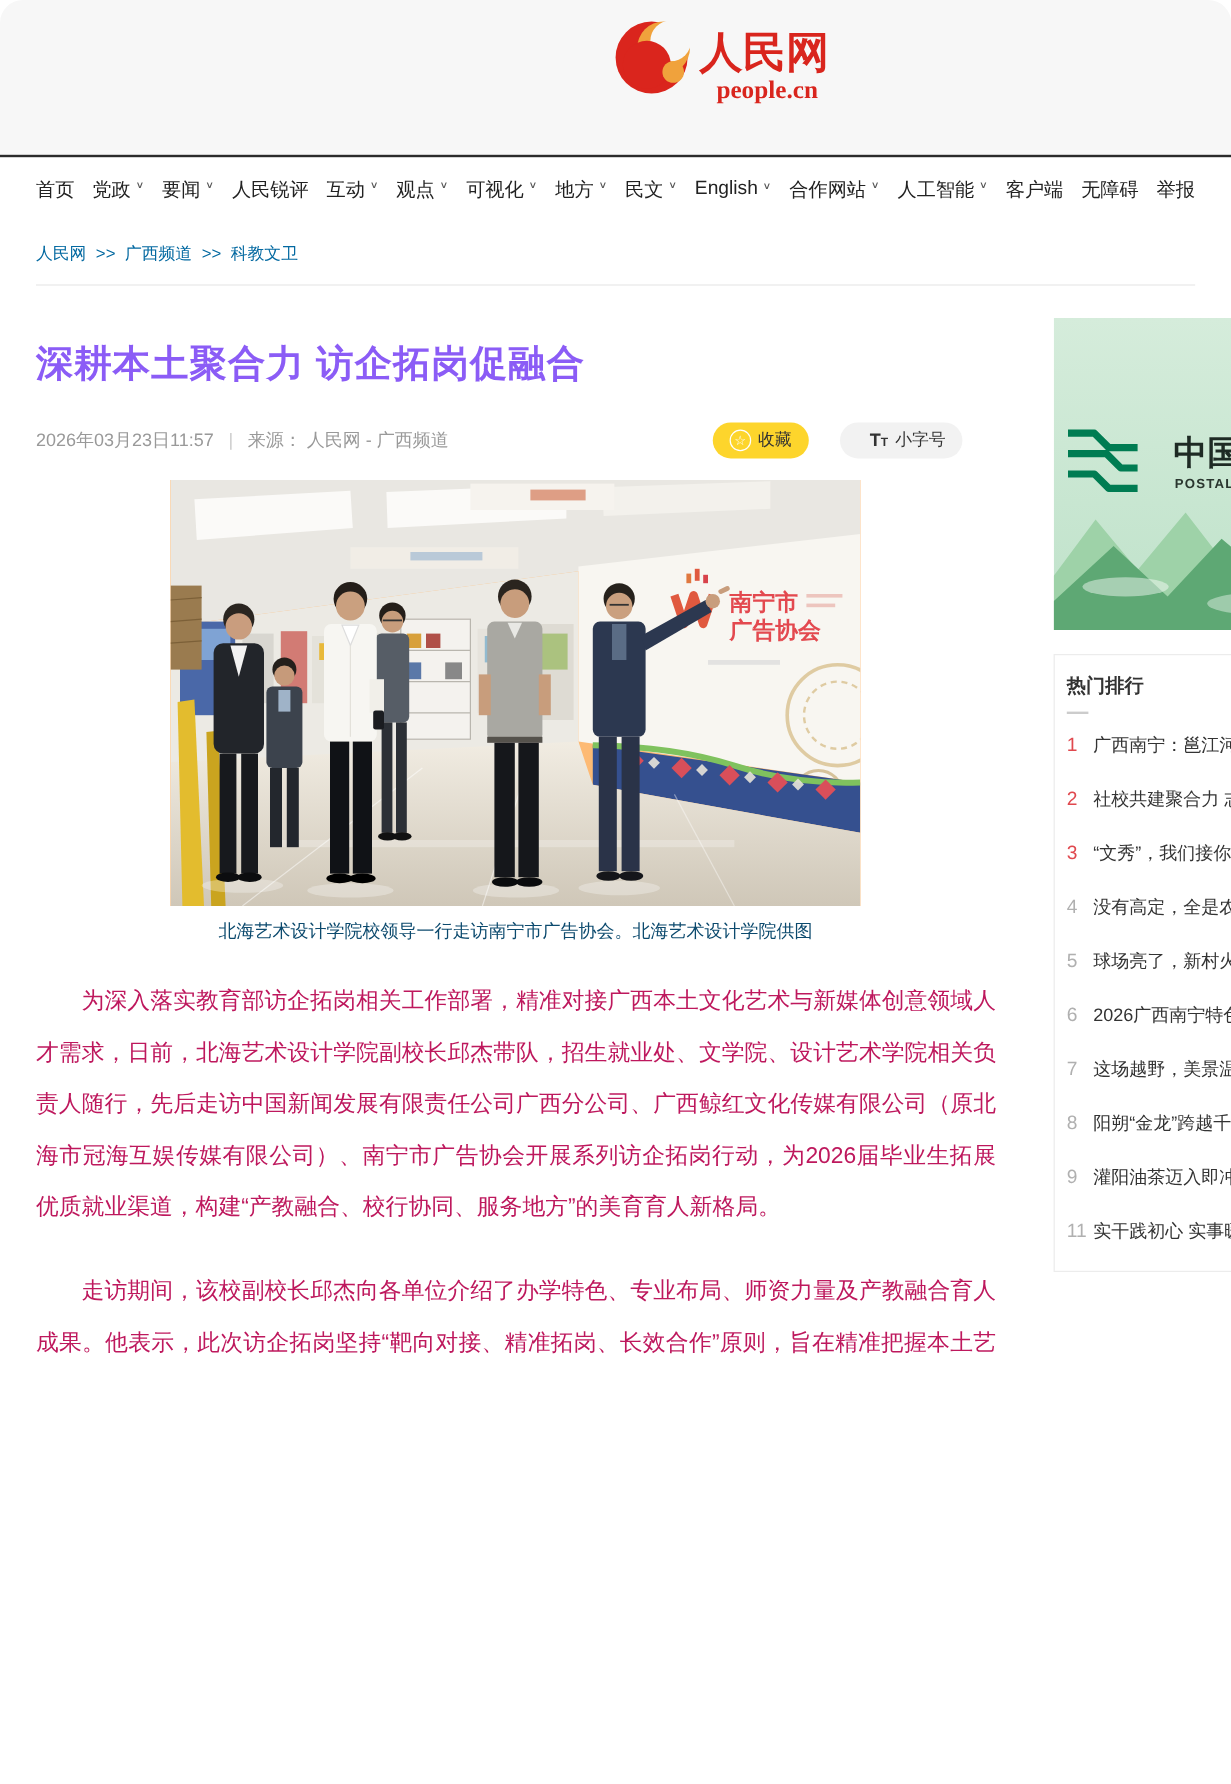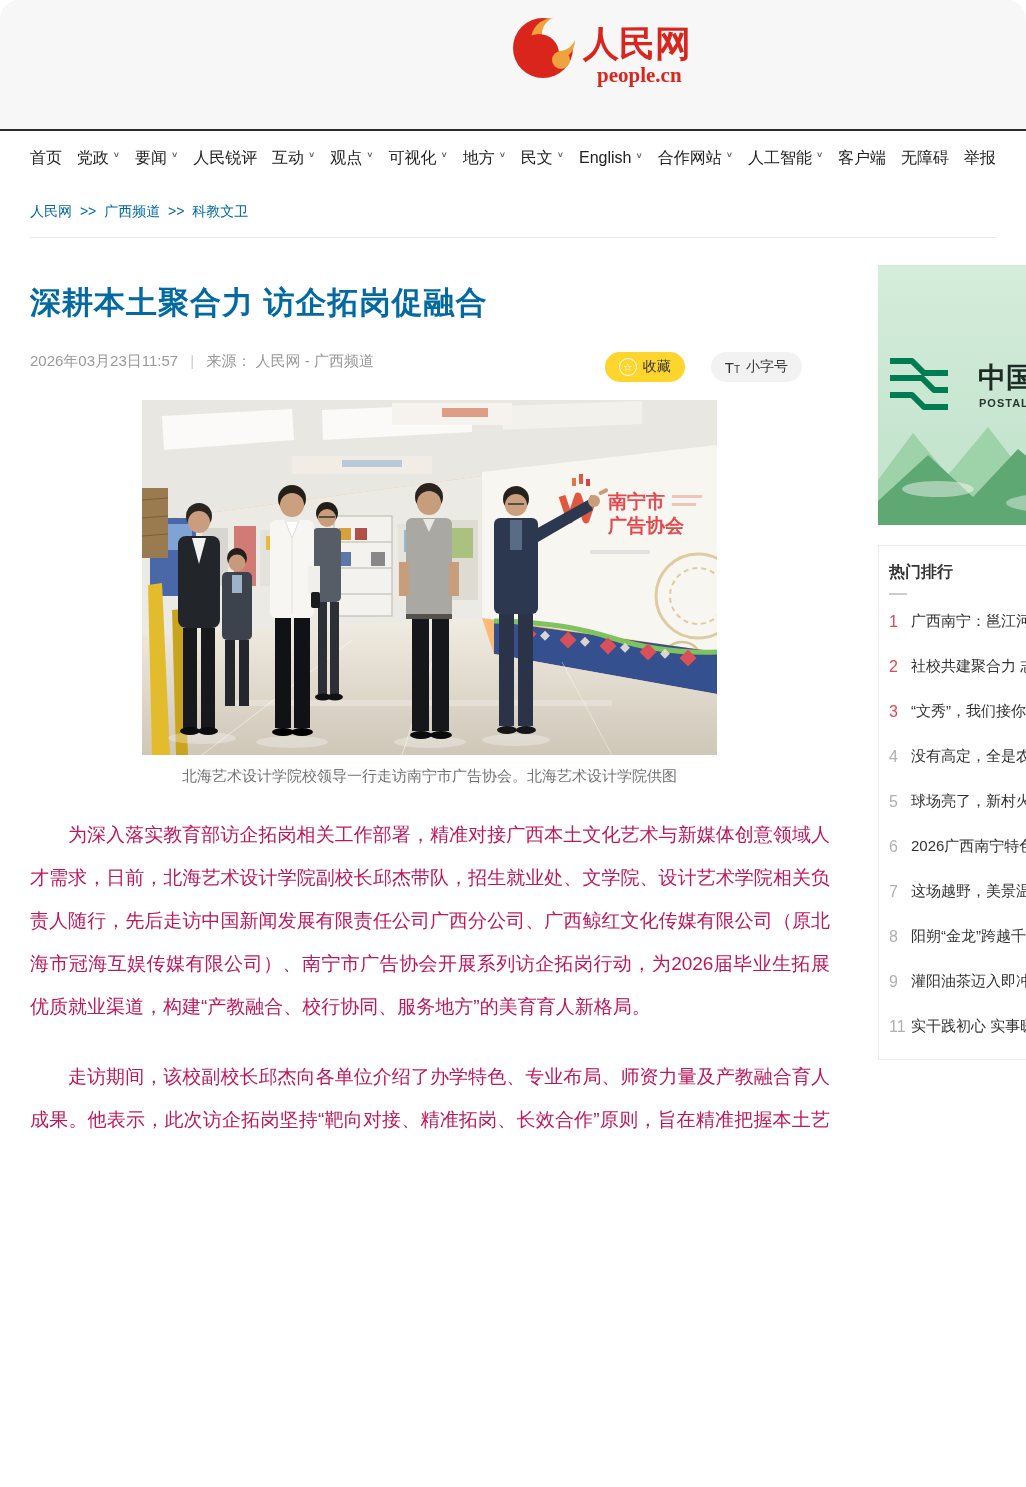--- a/index.html
+++ b/index.html
@@ -19,39 +19,39 @@
   .chev { font-size:10px; color:#555; transform:scaleY(.8); }
 
   
   .breadcrumb-wrap { margin:0 30px; padding:18px 0 16px 0; border-bottom:1px solid #e8e8e8;
                      font-size:14px; color:#0369a1; }
   .breadcrumb-wrap span { margin-right:4px; }
   .crumb { cursor:pointer; }
 
   
   .article { position:relative; width:800px; margin-left:30px; }
-  .article-title { margin-top:44px; font-size:31px; font-weight:700; color:#0369a1; letter-spacing:1px; }
+  .article-title { margin-top:44px; font-size:31px; font-weight:700; color:#8b5cf6; letter-spacing:1px; }
   .article-subtitle { margin-top:18px; font-size:16px; color:#999; }
-  .meta-row { margin-top:28px; width:772px; display:flex; align-items:flex-start; }
+  .meta-row { margin-top:28px; width:772px; display:flex; align-items:center; }
   .meta-left { font-size:15px; color:#999; }
   .meta-left .sep { color:#ccc; margin:0 8px; }
   .meta-buttons { margin-left:auto; display:flex; gap:26px; }
   .pill { height:30px; border-radius:15px; display:flex; align-items:center; gap:6px;
           padding:0 14px; font-size:14px; color:#333; cursor:pointer; }
   .pill.collect { background:#fdd52c; }
   .star-circle { width:18px; height:18px; border-radius:50%; border:1.5px solid #fff;
                  display:flex; align-items:center; justify-content:center; color:#fff; font-size:11px; }
   .pill.fontsize { background:#f2f2f2; }
-  .tt { font-weight:400; font-size:15px; }
+  .tt { font-weight:700; font-size:15px;margin-left:11px; }
   .tt small { font-size:10px; }
 
   
   .photo-wrap { width:575px; height:355px; margin:18px 0 0 112px; overflow:hidden; background:#fdba74; }
   .photo-caption { width:575px; margin:12px 0 0 112px; text-align:center; font-size:15px;
-                   color:#737373; font-family:"Liberation Serif","DejaVu Serif",serif; }
+                   color:#0c4a6e; font-family:"Liberation Serif","DejaVu Serif",serif; }
 
   
   .para { margin-top:27px; font-size:19px; line-height:43px; color:#be185d;
           text-indent:2em; text-align:justify; }
 
   
   .sidebar { position:absolute; left:878px; top:265px; width:250px; }
   .ad-box { width:240px; height:260px; overflow:hidden; cursor:pointer; }
   .hot-box { margin-top:20px; width:235px; border:1px solid #ececec; padding:16px 0 10px 10px; background:#fff; }
   .hot-title { font-size:16px; font-weight:700; color:#333; }

